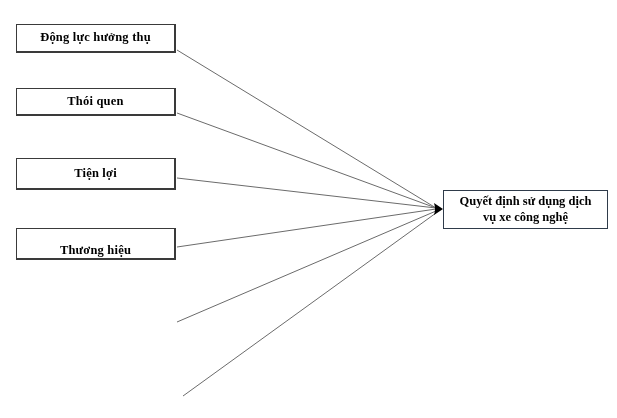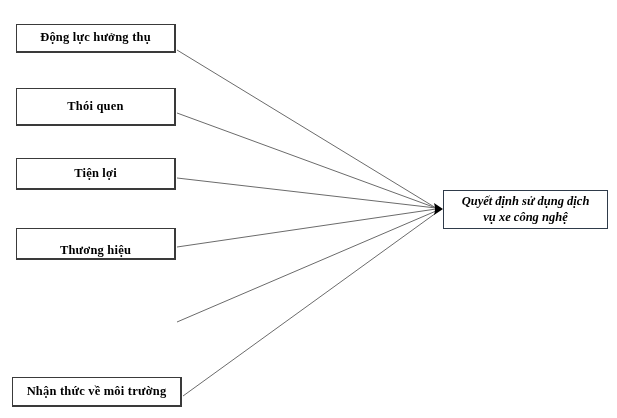--- a/index.html
+++ b/index.html
@@ -45,21 +45,20 @@
     letter-spacing: 0.2px;
     line-height: 1.1;
   }
   .node-outcome {
     border: 1px solid #2f3b4a;
     border-right-width: 1px;
     border-bottom-width: 1px;
     font-size: 12.5px;
     line-height: 1.25;
     padding: 2px 6px;
-    font-style: italic;
   }
   .node-outcome .outcome-text {
     display: block;
     width: 100%;
   }
 </style>
 </head>
 <body>
 
 <div id="diagram-canvas">
@@ -71,36 +70,33 @@
       <line x1="177" y1="247" x2="436" y2="209" stroke="#6b6b6b" stroke-width="1"></line>
       <line x1="177" y1="322" x2="436" y2="211" stroke="#6b6b6b" stroke-width="1"></line>
       <line x1="183" y1="396" x2="436" y2="213" stroke="#6b6b6b" stroke-width="1"></line>
       <path d="M 443 209 L 434 203 Q 436 209 434 215 Z" fill="#000000"></path>
     </svg>
 
   <div class="node node-factor" style="left:16px; top:24px; width:160px; height:29px;">
     <span>Động lực hưởng thụ</span>
   </div>
 
-  <div class="node node-factor" style="left:16px; top:88px; width:160px; height:38px;">
+  <div class="node node-factor" style="left:16px; top:88px; width:160px; height:28px;">
     <span>Thói quen</span>
   </div>
 
   <div class="node node-factor" style="left:16px; top:158px; width:160px; height:32px;">
     <span>Tiện lợi</span>
   </div>
 
   <div class="node node-factor" style="left:16px; top:228px; width:160px; height:32px;align-items:flex-end;">
     <span>Thương hiệu</span>
   </div>
 
 
-  <div class="node node-factor" style="left:12px; top:377px; width:170px; height:30px;">
-    <span>Nhận thức về môi trường</span>
-  </div>
 
   <div class="node node-outcome" style="left:443px; top:190px; width:165px; height:39px;">
     <span class="outcome-text">
       <span>Quyết  định sử dụng dịch</span><br>
       <span>vụ xe công nghệ</span>
     </span>
   </div>
 
 </div>
 

